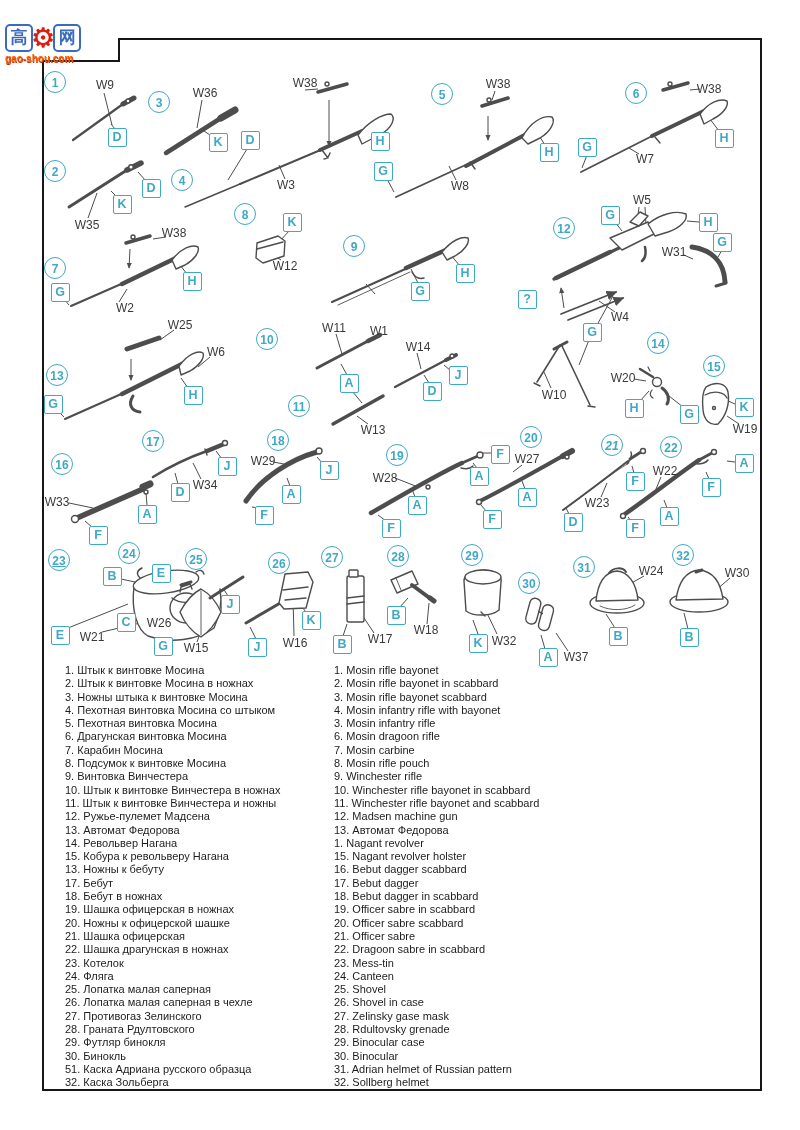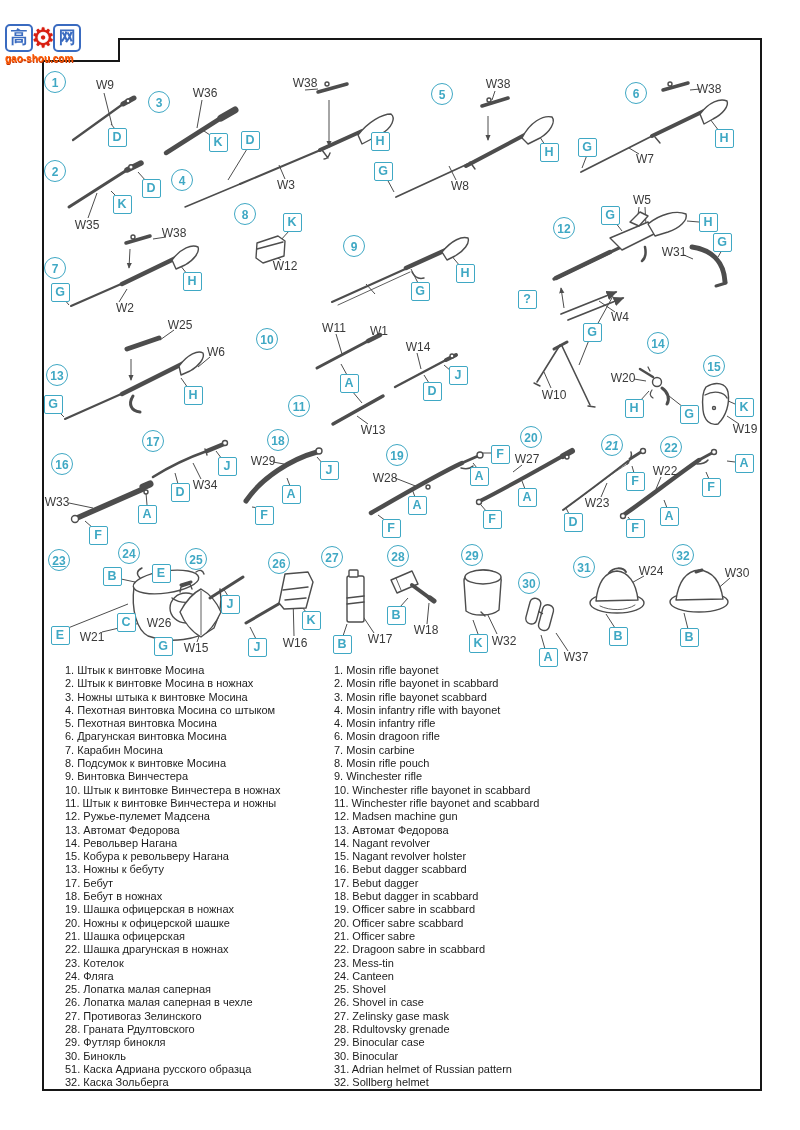--- a/index.html
+++ b/index.html
@@ -510,30 +510,30 @@
       <div>29. Футляр бинокля</div>
       <div>30. Бинокль</div>
       <div>51. Каска Адриана русского образца</div>
       <div>32. Каска Зольберга</div>
     </div>
   <div id="legend-en" class="legend-col">
       <div>1. Mosin rifle bayonet</div>
       <div>2. Mosin rifle bayonet in scabbard</div>
       <div>3. Mosin rifle bayonet scabbard</div>
       <div>4. Mosin infantry rifle with bayonet</div>
-      <div>4. Mosin infantry rifle</div>
+      <div>3. Mosin infantry rifle</div>
       <div>6. Mosin dragoon rifle</div>
       <div>7. Mosin carbine</div>
       <div>8. Mosin rifle pouch</div>
       <div>9. Winchester rifle</div>
       <div>10. Winchester rifle bayonet in scabbard</div>
       <div>11. Winchester rifle bayonet and scabbard</div>
       <div>12. Madsen machine gun</div>
       <div>13. Автомат Федорова</div>
-      <div>14. Nagant revolver</div>
+      <div>1. Nagant revolver</div>
       <div>15. Nagant revolver holster</div>
       <div>16. Bebut dagger scabbard</div>
       <div>17. Bebut dagger</div>
       <div>18. Bebut dagger in scabbard</div>
       <div>19. Officer sabre in scabbard</div>
       <div>20. Officer sabre scabbard</div>
       <div>21. Officer sabre</div>
       <div>22. Dragoon sabre in scabbard</div>
       <div>23. Mess-tin</div>
       <div>24. Canteen</div>

